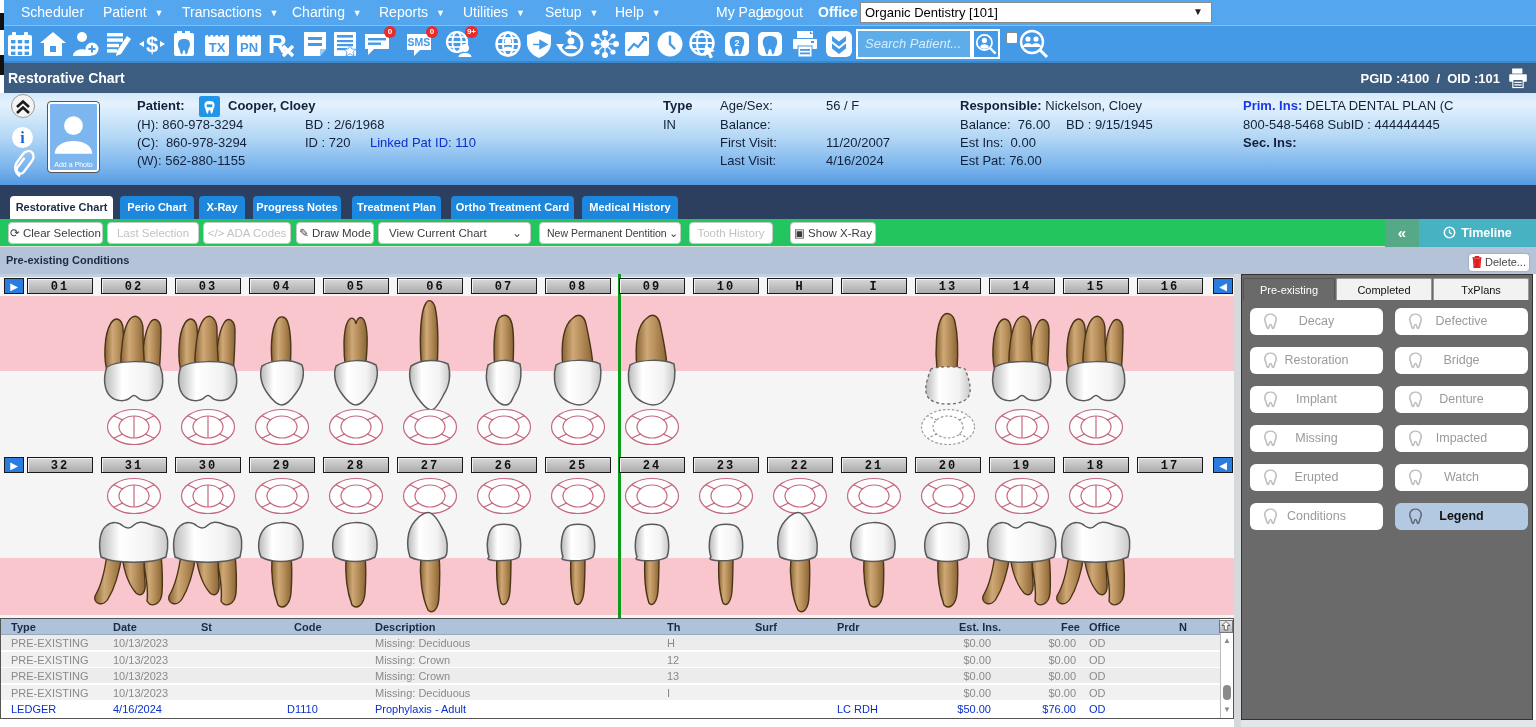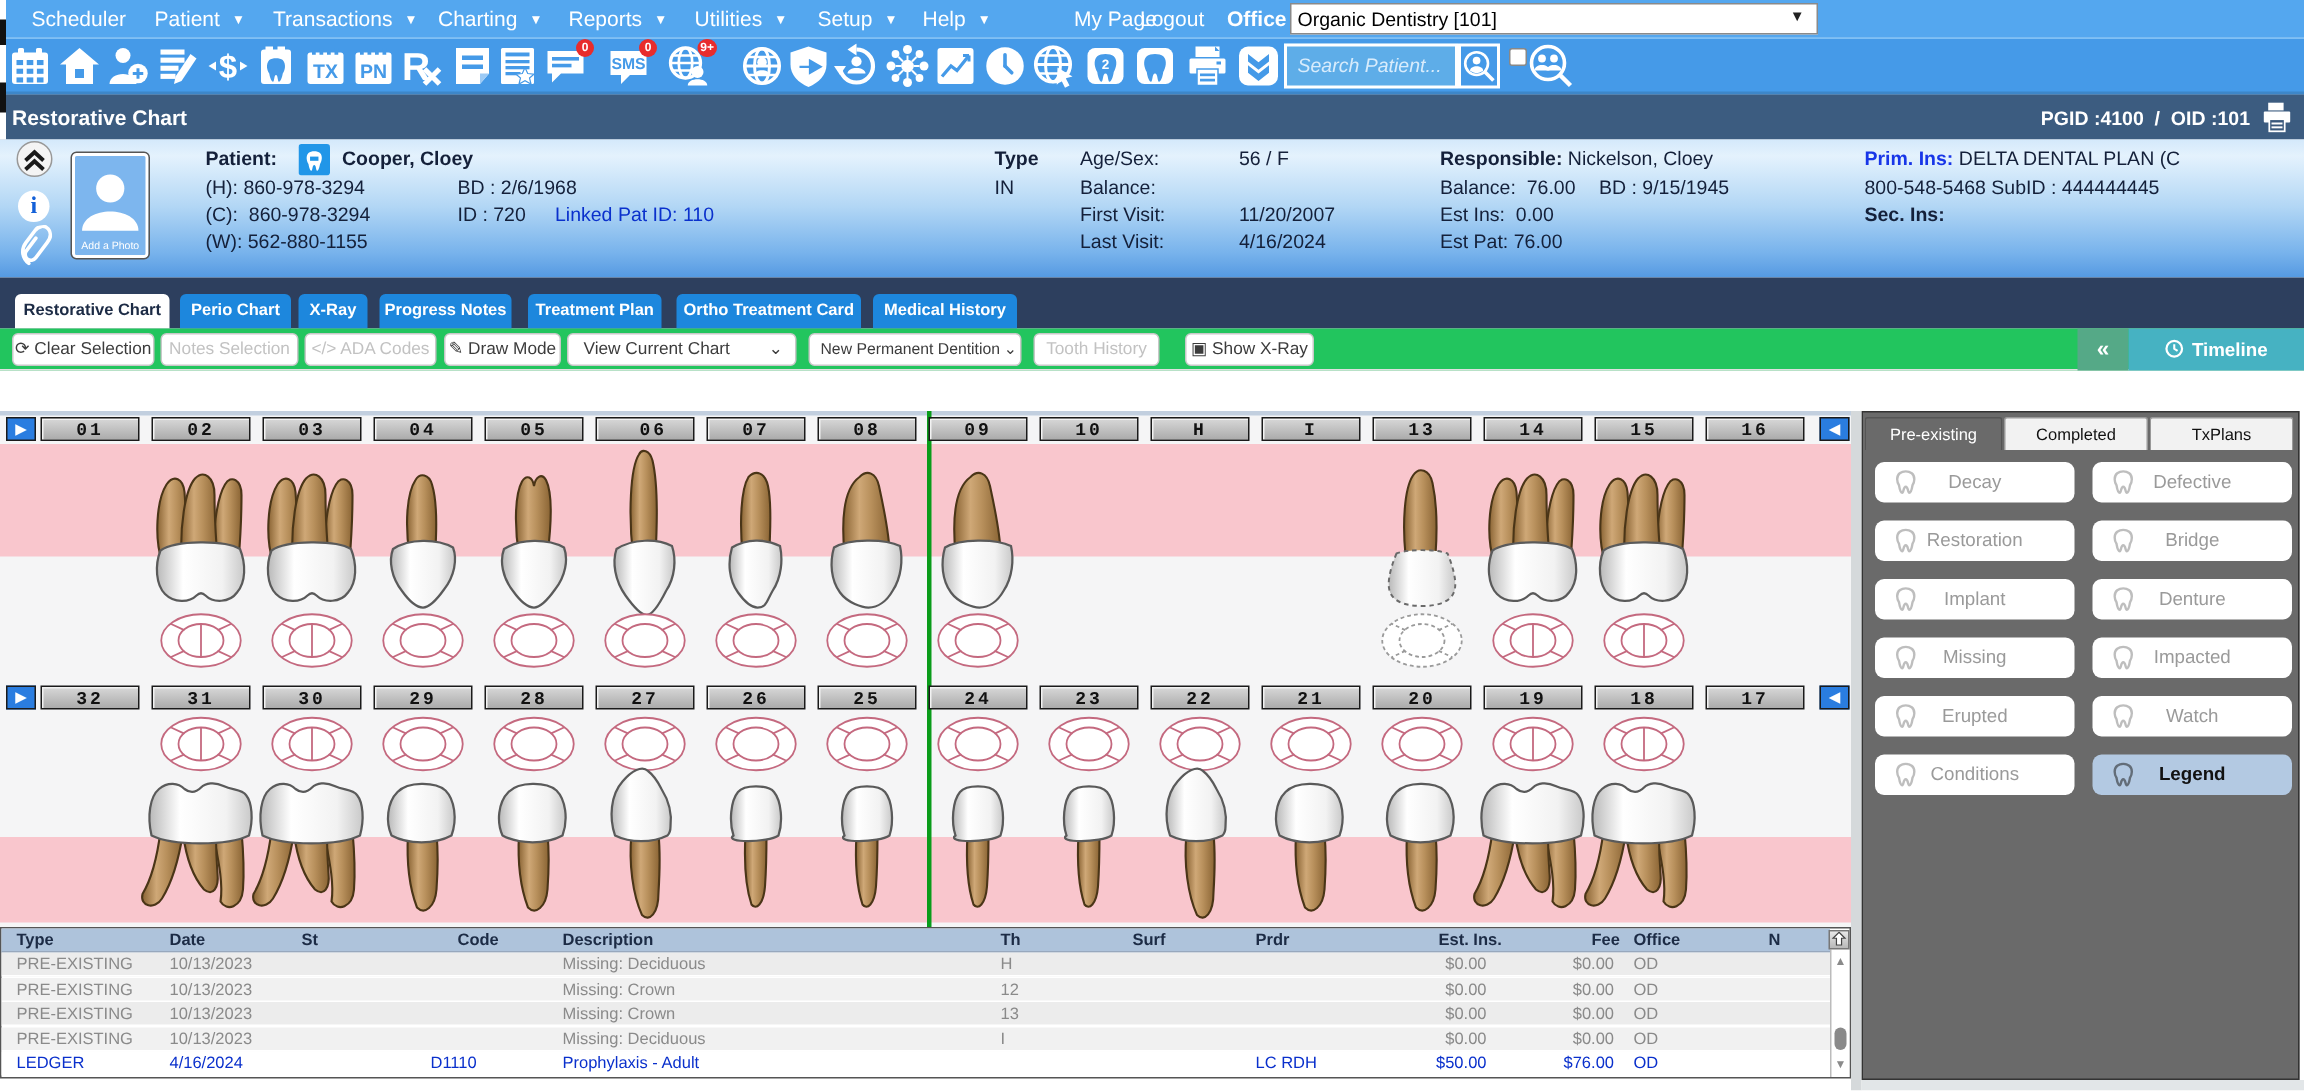--- a/index.html
+++ b/index.html
@@ -385,34 +385,41 @@
     <div class="tab" style="left:120px; width:74px;">Perio Chart</div>
     <div class="tab" style="left:199px; width:46px;">X-Ray</div>
     <div class="tab" style="left:253px; width:88px;">Progress Notes</div>
     <div class="tab" style="left:352px; width:89px;">Treatment Plan</div>
     <div class="tab" style="left:451px; width:123px;">Ortho Treatment Card</div>
     <div class="tab" style="left:582px; width:96px;">Medical History</div>
   </div>
 
   <div class="abs" id="toolbar">
     <div class="tbtn" style="left:8px; width:95px;">⟳ Clear Selection</div>
-    <div class="tbtn dis" style="left:107px; width:92px;">Notes Selection</div>
+    <div class="tbtn dis" style="left:107px; width:92px;">Last Selection</div>
     <div class="tbtn dis" style="left:203px; width:88px;">&lt;/&gt; ADA Codes</div>
     <div class="tbtn" style="left:296px; width:78px;">✎ Draw Mode</div>
     <div class="tbtn" style="left:378px; width:153px; text-align:left; padding-left:10px;">View Current Chart<span style="position:absolute; right:8px; top:0;">⌄</span></div>
     <div class="tbtn" style="left:539px; width:142px; text-align:left; padding-left:7px; overflow:hidden; font-size:10.5px;">New Permanent Dentition<span style="position:absolute; right:2px; top:0;">⌄</span></div>
     <div class="tbtn dis" style="left:689px; width:84px;">Tooth History</div>
     <div class="tbtn" style="left:790px; width:86px;">▣ Show X-Ray</div>
     <div id="tl-collapse">«</div>
     <div id="tl-btn"><svg width="13" height="13" viewBox="0 0 14 14" style="vertical-align:-2px; margin-right:5px;">
           <circle cx="7" cy="7" r="5.6" fill="none" stroke="#fff" stroke-width="1.6"></circle>
           <path d="M7 3.8 V7 L9.4 8.6" fill="none" stroke="#fff" stroke-width="1.5"></path>
         </svg>Timeline</div>
   </div>
 
+  <div class="abs" id="condbar">
+    <span class="t">Pre-existing Conditions</span>
+    <div id="delbtn"><svg width="10" height="12" viewBox="0 0 10 12" style="vertical-align:-2px; margin-right:3px;">
+          <path d="M0.5 2 H9.5 M3.5 2 V0.8 H6.5 V2 M1.5 2 L2.2 11.3 H7.8 L8.5 2" fill="none" stroke="#e02020" stroke-width="1.4"></path>
+          <path d="M2 3 H8 L7.5 11 H2.5 Z" fill="#e02020"></path>
+        </svg>Delete...</div>
+  </div>
 
   <div class="abs" id="chart">
     <div style="position:absolute; left:0; top:0; width:1234px; height:3px; background:#c2cfdf;"></div>
     <div id="pinkTop"></div>
     <div id="pinkBot"></div>
     <div id="midline"></div>
     <div class="numbtn" style="left:27px; top:4px;">01</div>
 <div class="numbtn" style="left:101px; top:4px;">02</div>
 <div class="numbtn" style="left:175px; top:4px;">03</div>
 <div class="numbtn" style="left:249px; top:4px;">04</div>
@@ -788,21 +795,21 @@
           <path d="M -33,283 C -36,270 -34,257 -28,252 C -22,247 -15,248 -11,252 C -7,255 -3,254 0,251 C 3,248 9,247 15,250 C 21,253 27,252 30,256 C 34,261 35,272 32,283 C 18,290 -19,290 -33,283 Z" fill="url(#crowng)" stroke="#5a5a5a" stroke-width="1.5"></path>
         </g>
 </svg>
   </div>
 
   <div class="abs" id="grid">
     <div class="hd">
       <span class="c" style="left:10px;">Type</span>
       <span class="c" style="left:112px;">Date</span>
       <span class="c" style="left:200px;">St</span>
-      <span class="c" style="left:304px;">Code</span>
+      <span class="c" style="left:293px;">Code</span>
       <span class="c" style="left:374px;">Description</span>
       <span class="c" style="left:666px;">Th</span>
       <span class="c" style="left:754px;">Surf</span>
       <span class="c" style="left:836px;">Prdr</span>
       <span class="c" style="left:958px; width:49px;">Est. Ins.</span>
       <span class="c" style="left:1060px;">Fee</span>
       <span class="c" style="left:1088px;">Office</span>
       <span class="c" style="left:1178px;">N</span>
     </div>
   <div class="r a" style="top:16px;">

